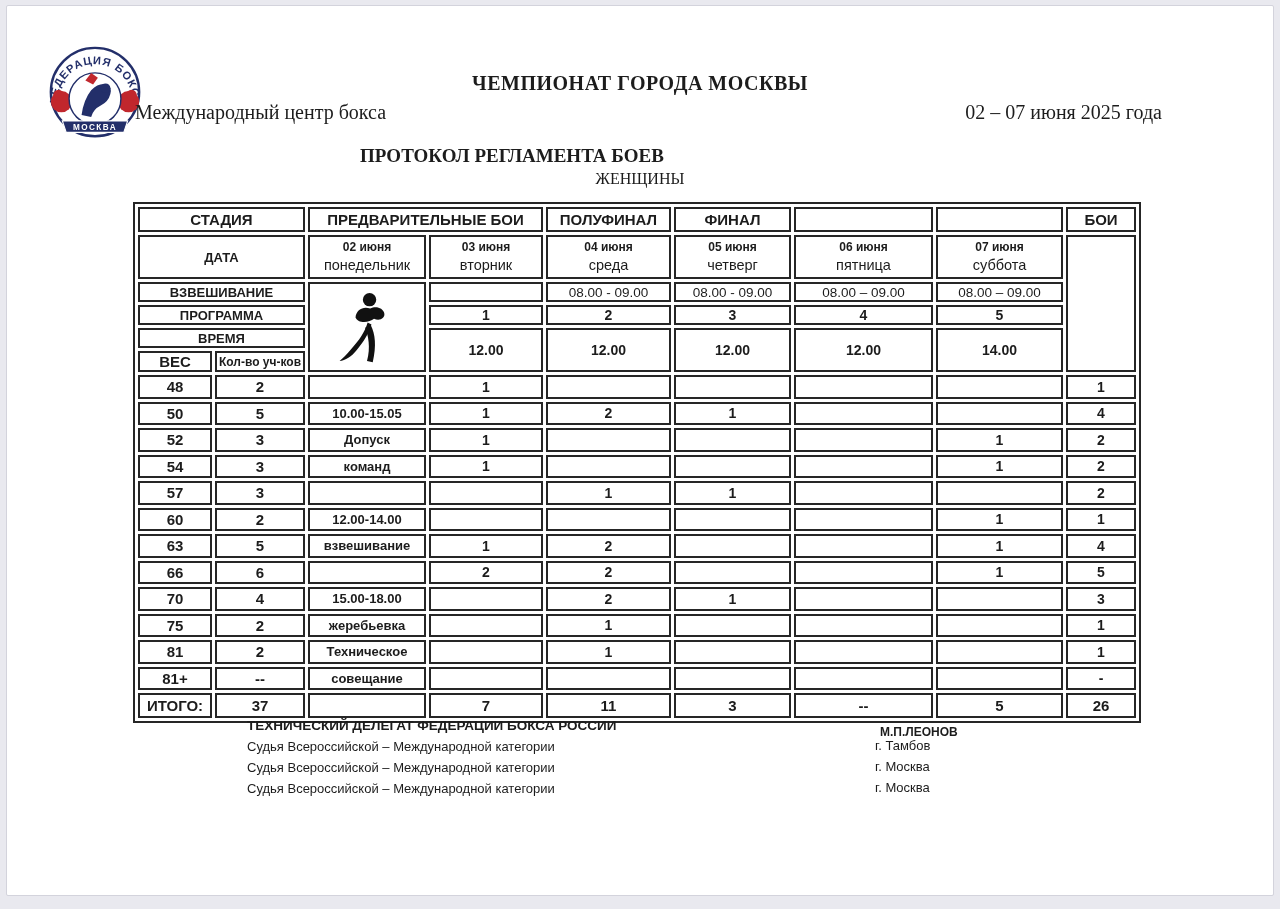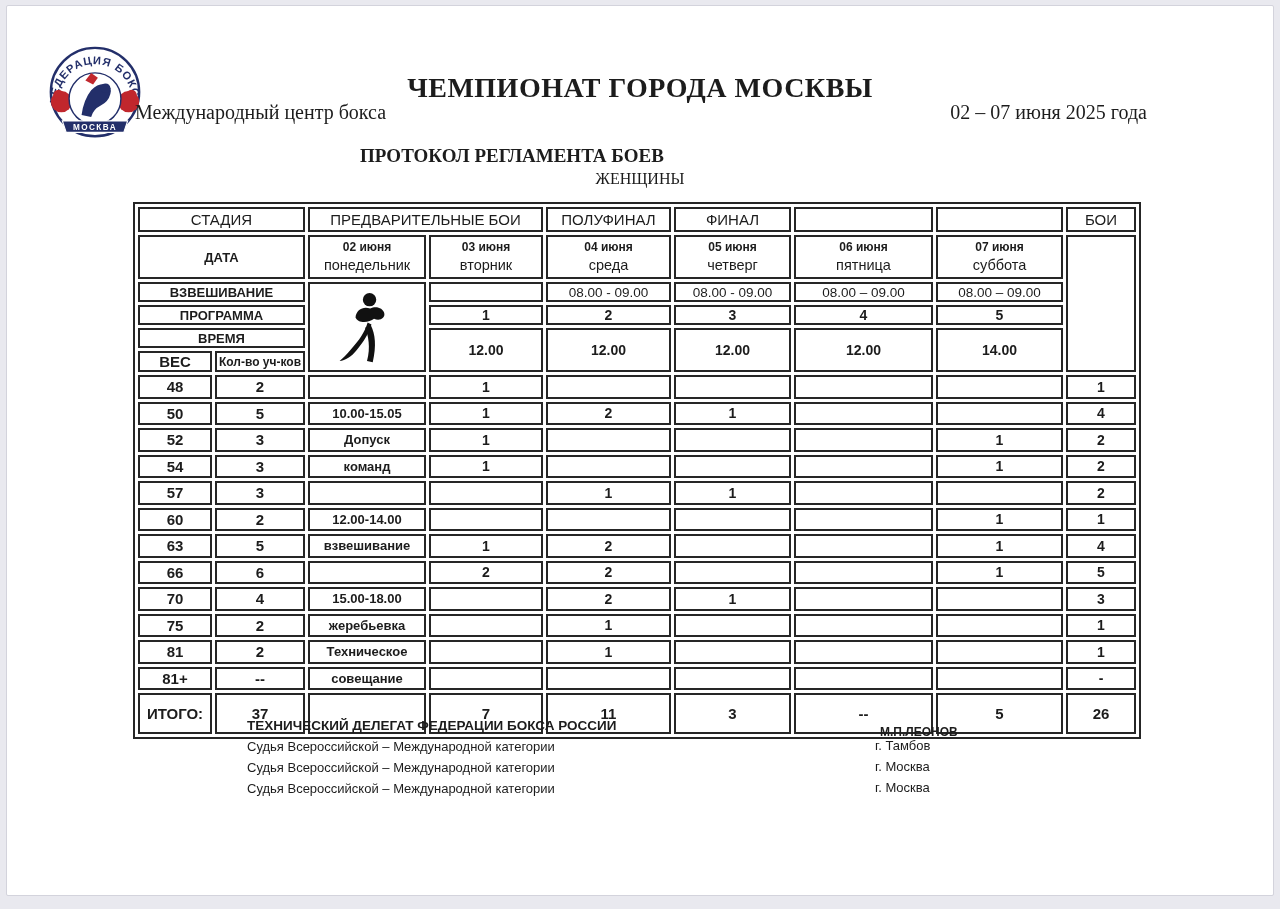--- a/index.html
+++ b/index.html
@@ -5,55 +5,55 @@
   * { margin:0; padding:0; box-sizing:border-box; }
   html,body { width:1280px; height:909px; overflow:hidden; background:#e9e9ef; }
   body { font-family:"Liberation Sans", sans-serif; color:#1c1c1c; position:relative; }
 
   .page { position:absolute; left:6px; right:6px; top:5px; bottom:13px;
           background:#ffffff; border:1px solid #d3d3dc; border-radius:2px; }
 
   
   .logo { position:absolute; left:44px; top:46px; width:102px; height:96px; }
   .doc-title { position:absolute; left:0; top:72px; width:1280px; text-align:center;
-               font-family:"Liberation Serif", serif; font-weight:bold; font-size:28px; letter-spacing:.5px; }
+               font-family:"Liberation Serif", serif; font-weight:bold; font-size:20px; letter-spacing:.5px; }
   .venue { position:absolute; left:135px; top:101px;
            font-family:"Liberation Serif", serif; font-size:20px; }
-  .dates { position:absolute; right:133px; top:101px;
+  .dates { position:absolute; right:118px; top:101px;
            font-family:"Liberation Serif", serif; font-size:20px; }
   .doc-subtitle { position:absolute; left:0; top:145px; width:1024px; text-align:center;
                   font-family:"Liberation Serif", serif; font-weight:bold; font-size:19px; }
   .doc-category { position:absolute; left:0; top:170px; width:1280px; text-align:center;
                   font-family:"Liberation Serif", serif; font-size:16px; }
 
   
   .sched-table { position:absolute; left:133px; top:202px;
                  border-collapse:separate; border-spacing:3px; table-layout:fixed;
                  border:2px solid #262626; empty-cells:show; }
   .sched-table td { border:2px solid #262626; text-align:center; vertical-align:middle;
                     overflow:hidden; white-space:nowrap; background:#fff; padding:0 1px; }
   tr.r-stage  { height:25px; }
-  tr.r-stage td { font-weight:normal; font-size:15px; }
+  tr.r-stage td { font-weight:bold; font-size:15px; }
   tr.r-date   { height:44px; }
   tr.r-small  { height:20px; }
   tr.r-wes    { height:21px; }
   .lbl  { font-weight:bold; font-size:13px; }
   .lbl-big { font-weight:bold; font-size:15px; }
   .d-date    { font-weight:bold; font-size:12px; line-height:17px;text-align:center; }
   .d-weekday { font-size:14.5px; line-height:19px; }
   .weigh-val { font-size:13.5px; }
   .prog-val  { font-weight:bold; font-size:14px; }
   .time-val  { font-weight:bold; font-size:14px; }
   .kolvo     { font-weight:bold; font-size:12px;margin-top:7px; }
   .weights-tbody tr { height:23.5px; }
   .weights-tbody td { font-weight:bold; font-size:14px; }
   .weights-tbody td:first-child,
   .weights-tbody td:nth-child(2) { font-size:15px; }
   .weights-tbody td.sched { font-size:13px; }
-  .weights-tbody tr.totals-row { height:41px; }
+  .weights-tbody tr.totals-row { height:25px; }
   .weights-tbody tr.totals-row td { font-size:15px; }
   .picto-cell svg { display:block; margin:4px auto 0; }
 
   
   .officials { position:absolute; left:247px; top:714px; width:900px; }
   .off-line { position:relative; height:21px; line-height:21px; }
   .off-role { font-weight:bold; font-size:13.5px; }
   .off-qual { font-size:13px; }
   .off-name { position:absolute; left:633px; top:8px; font-weight:bold; font-size:12px; }
   .off-city { position:absolute; left:628px; top:0; font-size:13px; }

